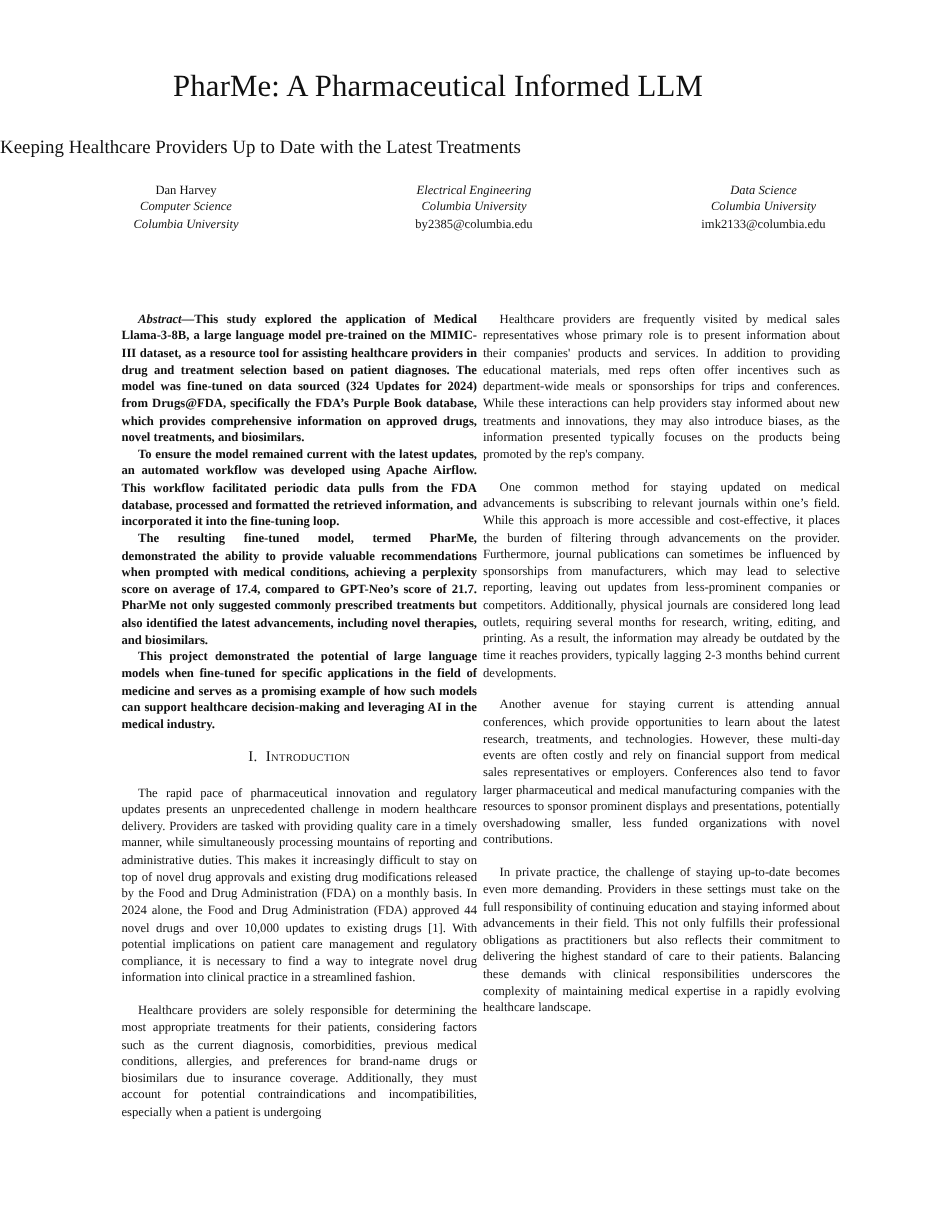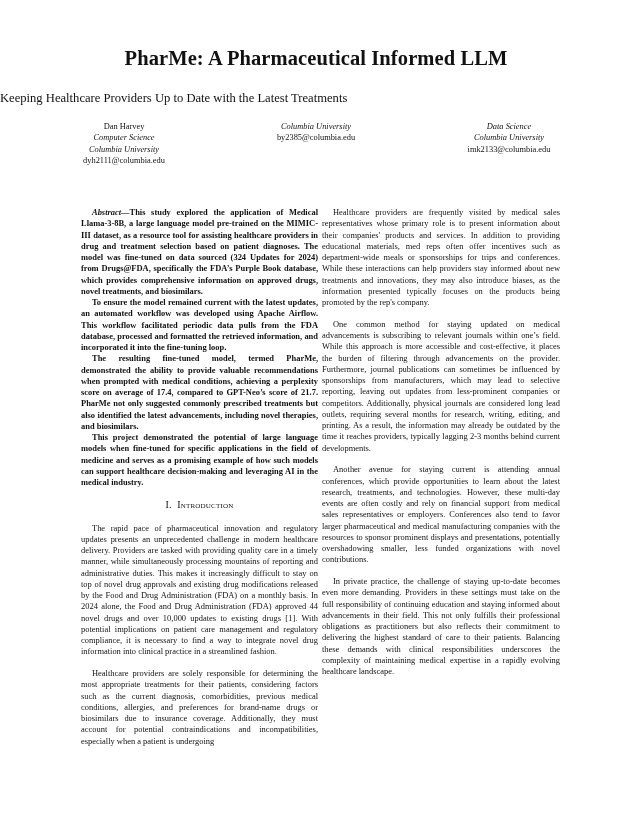--- a/index.html
+++ b/index.html
@@ -2,21 +2,21 @@
 <html><head>
 <meta charset="utf-8">
 <style>
   html, body { margin: 0; padding: 0; background: #ffffff; }
   body {
     width: 631px; height: 815px; position: relative; overflow: hidden;
     font-family: "Liberation Serif", "DejaVu Serif", serif; color: #111;
   }
   .title {
     position: absolute; top: 47px; left: 0; width: 584px; text-align: center;
-    font-weight: bold; font-size: 20.5px; letter-spacing: 0.1px; padding-left: 24px;
+    font-weight: normal; font-size: 20.5px; letter-spacing: 0.1px;
   }
   .subtitle {
     position: absolute; top: 91px; left: 0; width: 631px; text-align: left;
     font-size: 12.6px;
   }
   .author {
     position: absolute; top: 121px; width: 200px; text-align: center;
     font-size: 8.4px; line-height: 11.3px;
   }
   .author .aff { font-style: italic; display: block; }
@@ -44,23 +44,23 @@
 </head>
 <body>
 
 <div class="title">PharMe: A Pharmaceutical Informed LLM</div>
 <div class="subtitle">Keeping Healthcare Providers Up to Date with the Latest Treatments</div>
 
 <div class="author a1">
   <span>Dan Harvey</span>
   <span class="aff">Computer Science</span>
   <span class="aff">Columbia University</span>
-  <span>dyh2111@columbia.edu</span>
 </div>
 <div class="author a2">
+  <span class="aff">Electrical Engineering</span>
   <span class="aff">Columbia University</span>
   <span>by2385@columbia.edu</span>
 </div>
 <div class="author a3">
   <span class="aff">Data Science</span>
   <span class="aff">Columbia University</span>
   <span>imk2133@columbia.edu</span>
 </div>
 
 <div class="col col-left">

